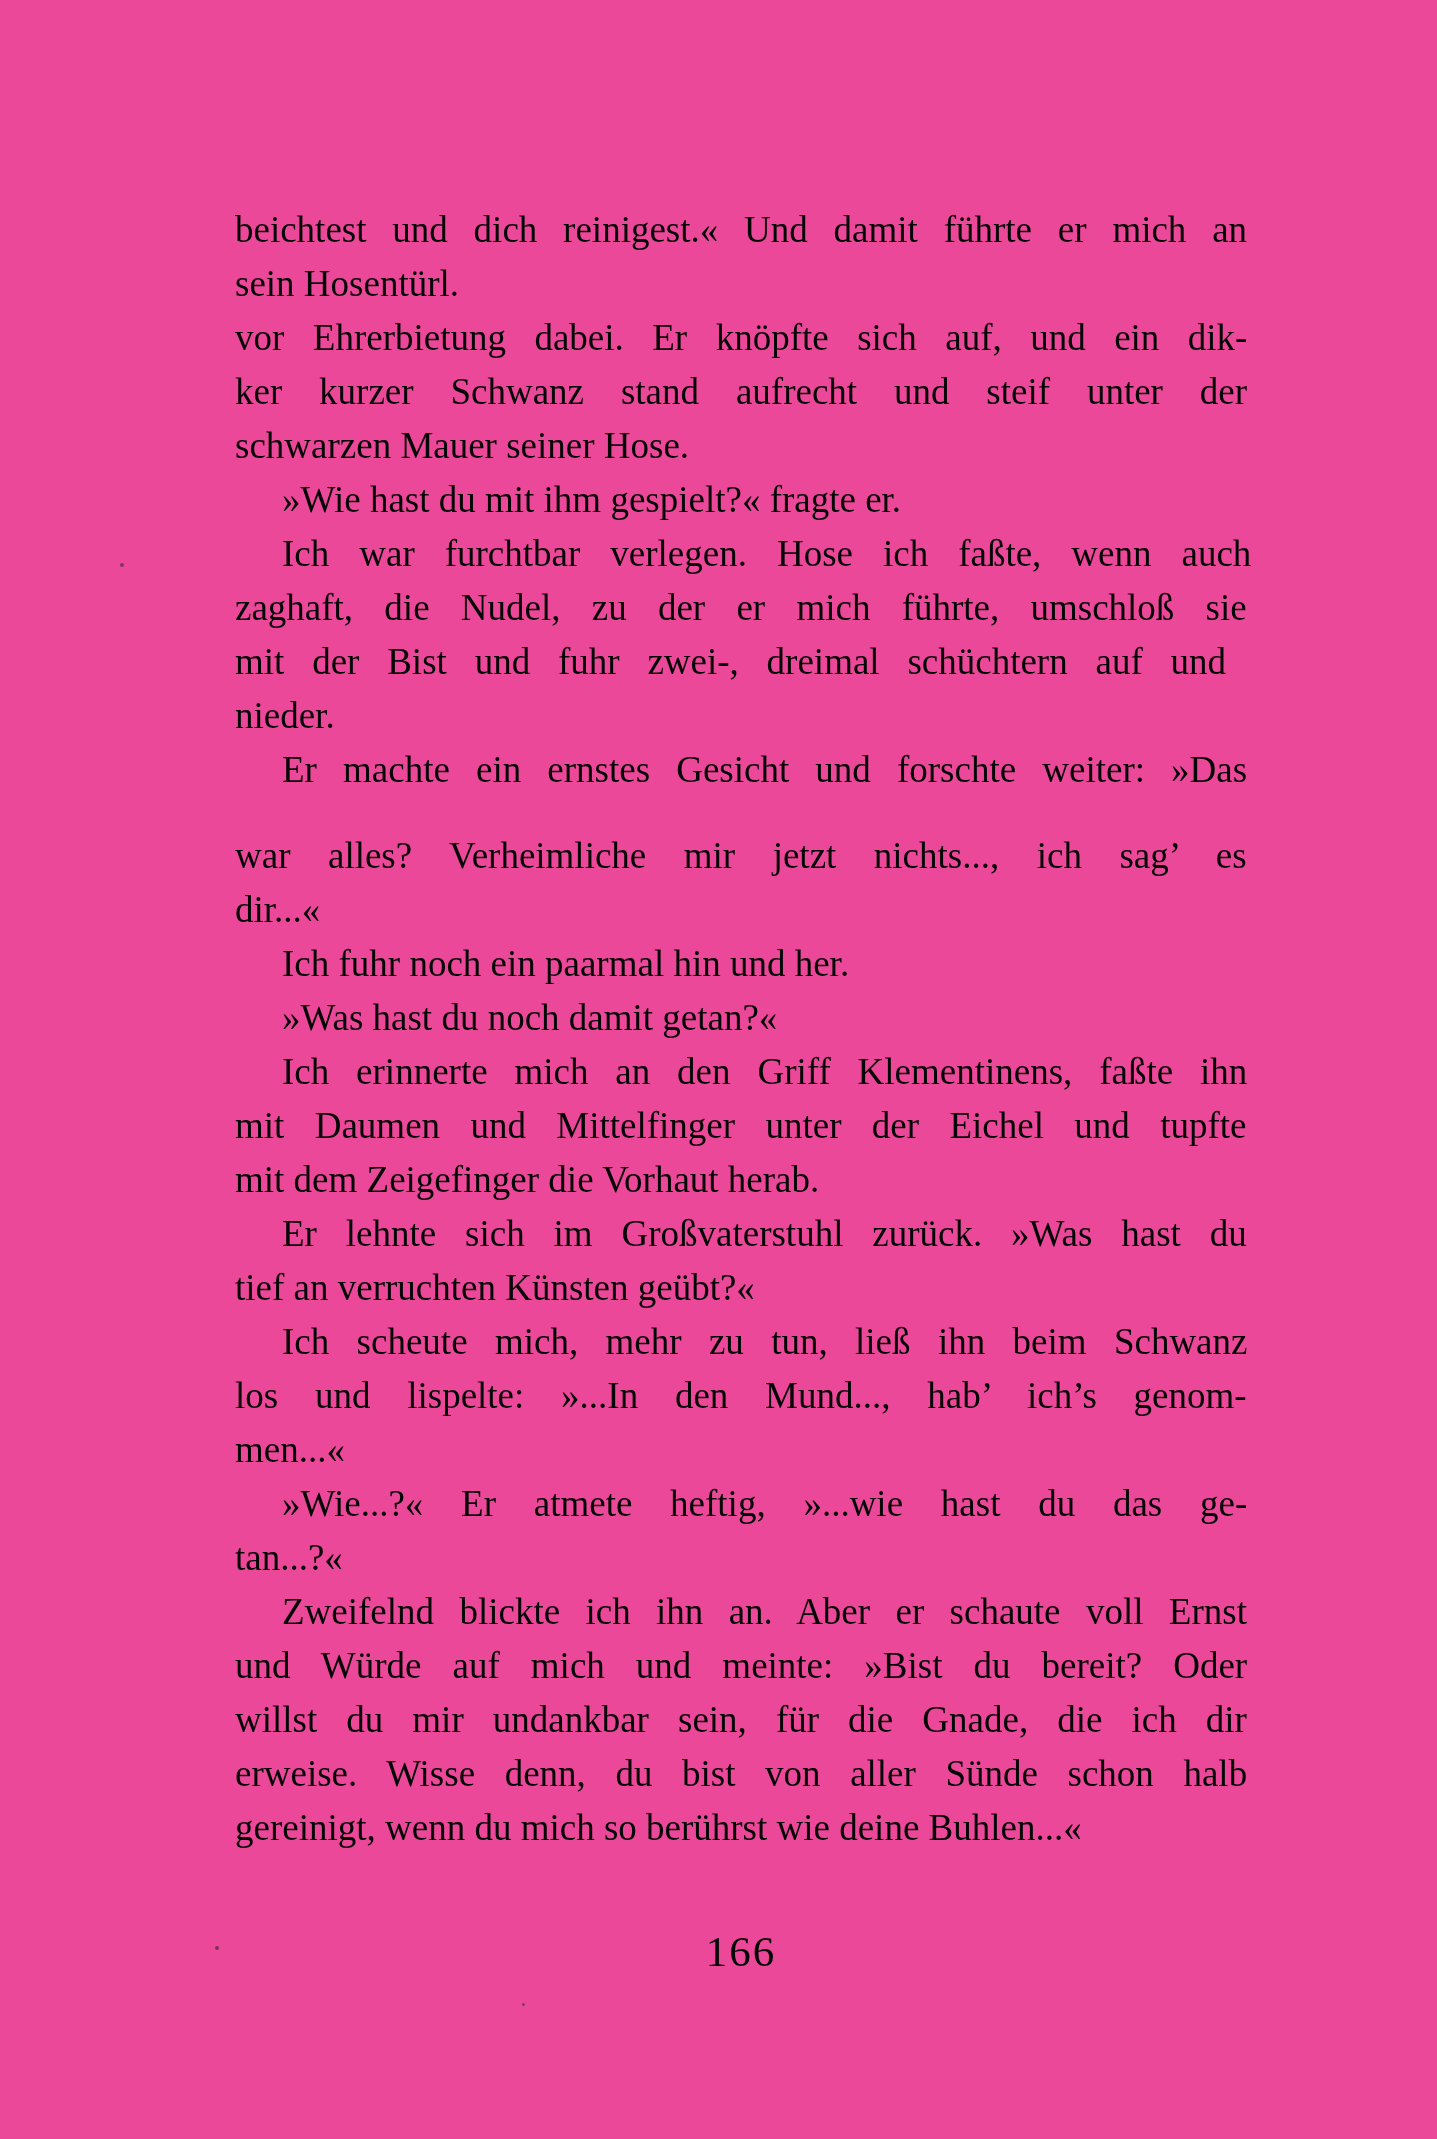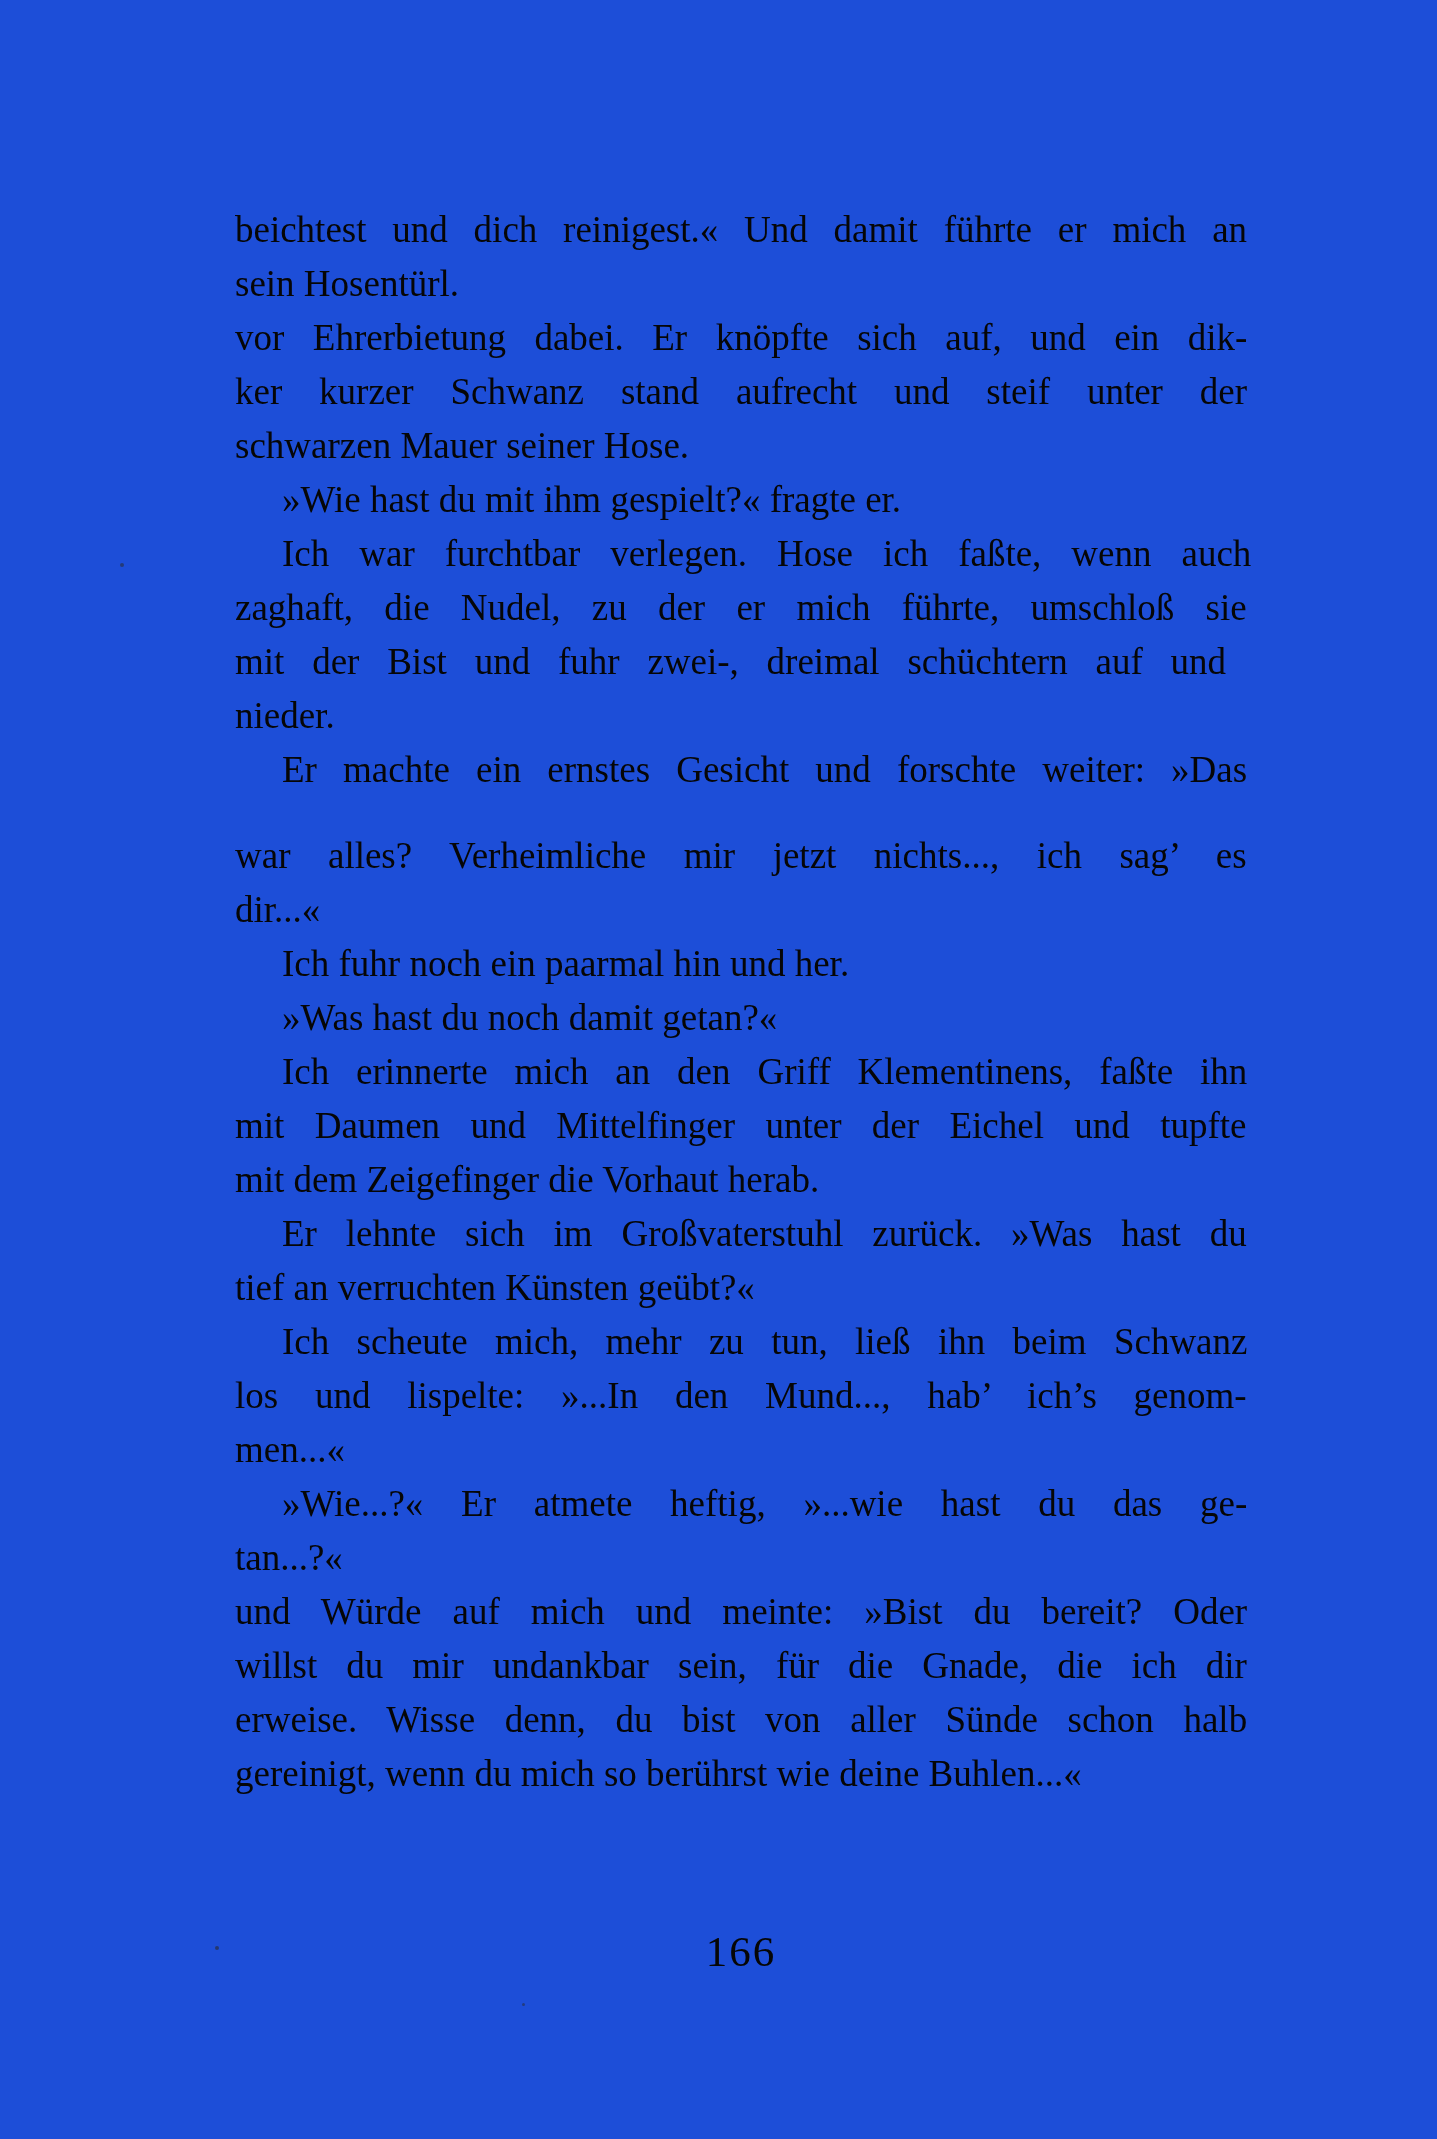--- a/index.html
+++ b/index.html
@@ -10,21 +10,21 @@
   body {
     width: 1437px;
     height: 2139px;
     position: relative;
     overflow: hidden;
     font-family: "Liberation Serif", "DejaVu Serif", serif;
   }
   .page {
     position: absolute;
     inset: 0;
-    background: #1d4ed8;
+    background: #ec4899;
   }
   .text-block {
     position: absolute;
     left: 235px;
     top: 203px;
     width: 1012px;
     font-size: 37px;
     line-height: 54px;
     color: #060606;
     -webkit-font-smoothing: antialiased;
@@ -79,20 +79,21 @@
       <div class="line indent" style="word-spacing: 17.625px;"><span>Ich erinnerte mich an den Griff Klementinens, faßte ihn</span></div>
       <div class="line" style="word-spacing: 21.125px;"><span>mit Daumen und Mittelfinger unter der Eichel und tupfte</span></div>
       <div class="line"><span>mit dem Zeigefinger die Vorhaut herab.</span></div>
       <div class="line indent" style="word-spacing: 19.625px;"><span>Er lehnte sich im Großvaterstuhl zurück. »Was hast du</span></div>
       <div class="line"><span>tief an verruchten Künsten geübt?«</span></div>
       <div class="line indent" style="word-spacing: 18.1111px;"><span>Ich scheute mich, mehr zu tun, ließ ihn beim Schwanz</span></div>
       <div class="line" style="word-spacing: 27.5px;"><span>los und lispelte: »...In den Mund..., hab’ ich’s genom-</span></div>
       <div class="line"><span>men...«</span></div>
       <div class="line indent" style="word-spacing: 28.5px;"><span>»Wie...?« Er atmete heftig, »...wie hast du das ge-</span></div>
       <div class="line"><span>tan...?«</span></div>
+      <div class="line indent" style="word-spacing: 16.1111px;"><span>Zweifelnd blickte ich ihn an. Aber er schaute voll Ernst</span></div>
       <div class="line" style="word-spacing: 21.7778px;"><span>und Würde auf mich und meinte: »Bist du bereit? Oder</span></div>
       <div class="line" style="word-spacing: 19.8px;"><span>willst du mir undankbar sein, für die Gnade, die ich dir</span></div>
       <div class="line" style="word-spacing: 20.3333px;"><span>erweise. Wisse denn, du bist von aller Sünde schon halb</span></div>
       <div class="line"><span>gereinigt, wenn du mich so berührst wie deine Buhlen...«</span></div>
     </div>
   <div class="page-number">166</div>
   <div class="speck s1"></div>
   <div class="speck s2"></div>
   <div class="speck s3"></div>
 </div>

